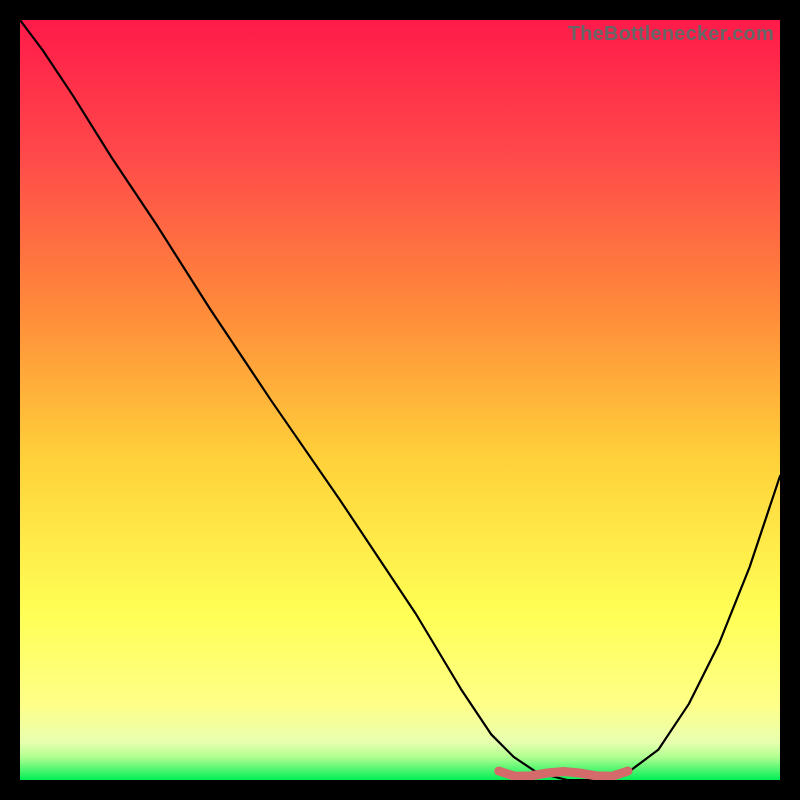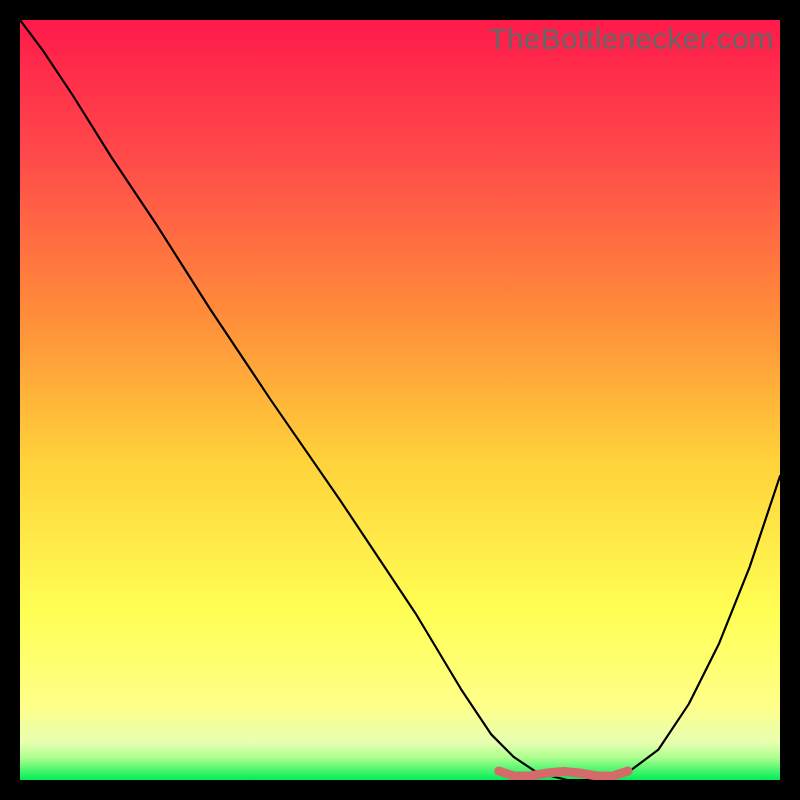--- a/index.html
+++ b/index.html
@@ -24,22 +24,22 @@
     left: 0;
     top: 0;
     width: 760px;
     height: 760px;
   }
   .watermark {
     position: absolute;
     top: 2px;
     right: 6px;
     color: #666;
-    font-size: 30px;
-    font-weight: 400;
+    font-size: 20px;
+    font-weight: 700;
     letter-spacing: 0.2px;
     pointer-events: none;
     user-select: none;
   }
 </style>
 </head>
 <body>
 
 <div class="frame">
 

